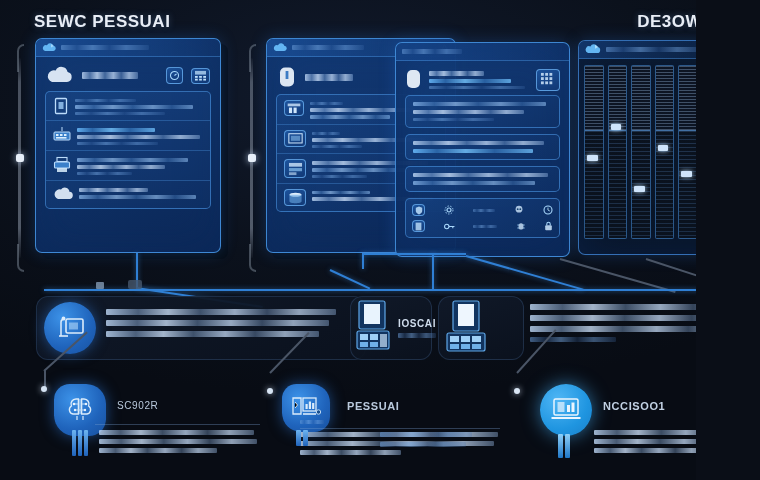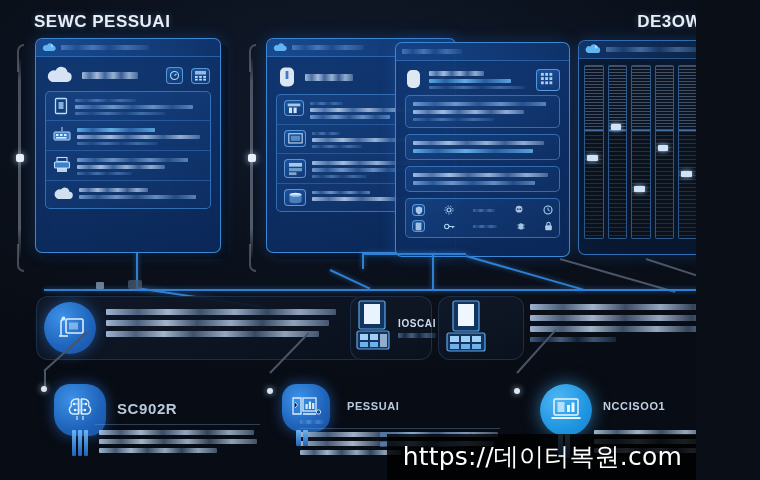--- a/index.html
+++ b/index.html
@@ -641,21 +641,21 @@
           <circle cx="21" cy="15" r="1.2" fill="#eaf4fd"></circle>
         <path d="M13 21v4M19 21v4" stroke="#dbecfb" stroke-width="1.2"></path>
       </svg>
     </span>
   </div>
   <div class="stand" style="left:72px; top:430px; height:26px;">
     <i></i>
       <i></i>
       <i></i>
   </div>
-  <span style="position:absolute;left:117px;top:400px;color:#b9c9dc;font-size:15px;font-weight:700;letter-spacing:.6px;filter:blur(.5px);">SC902R</span>
+  <span style="position:absolute;left:117px;top:400px;color:#b9c9dc;font-size:10px;font-weight:400;letter-spacing:.6px;filter:blur(.5px);">SC902R</span>
   <div class="hrule" style="position:absolute;left:95px;top:424px;width:165px;"></div>
   <div class="textblock" style="left:99px;top:430px;width:160px;gap:4px;">
     <i class="tx lt" style="width:97%;height:5px;">░▒░▒░▒░▒░▒░▒░▒░ ▒░▒░▒░▒░▒░▒</i>
     <i class="tx lt" style="width:99%;height:5px;">▒░▒░▒░▒ ░▒░▒░▒░▒░▒░ ▒░▒░▒░▒ ░▒░▒░▒</i>
     <i class="tx lt" style="width:74%;height:5px;">░▒░▒░▒░▒░▒ ▒░▒░▒ ░▒░▒░▒░▒</i>
   </div>
 
   <div class="badge hexish" id="node-chart-badge" style="left:282px; top:384px; width:48px; height:48px;">
     <span class="ic">
       <svg width="30" height="24" viewBox="0 0 30 24">
@@ -703,15 +703,14 @@
     <i class="tx lt" style="width:99%;height:5px;">— ░▒░ ▒░▒░▒░▒░▒░▒░▒ ░▒░▒░▒░▒░, ▒ ░▒░▒░▒░▒</i>
     <i class="tx lt" style="width:97%;height:5px;">▒░▒░▒░▒░▒░▒░▒░ ░▒░▒░▒░▒░▒░▒░▒░ ▒░▒</i>
     <i class="tx lt" style="width:70%;height:5px;">░▒░▒░▒░ ▒░▒░▒░▒ ░▒░▒.</i>
   </div>
 
   <div class="textblock" style="left:380px;top:432px;width:92px;gap:5px;">
     <i class="tx dk" style="width:100%;height:5px;"></i>
     <i class="tx dk" style="width:94%;height:5px;"></i>
   </div>
 
-  <div id="watermark">https://데이터복원.com</div>
 
 </div>
 
 </body></html>

